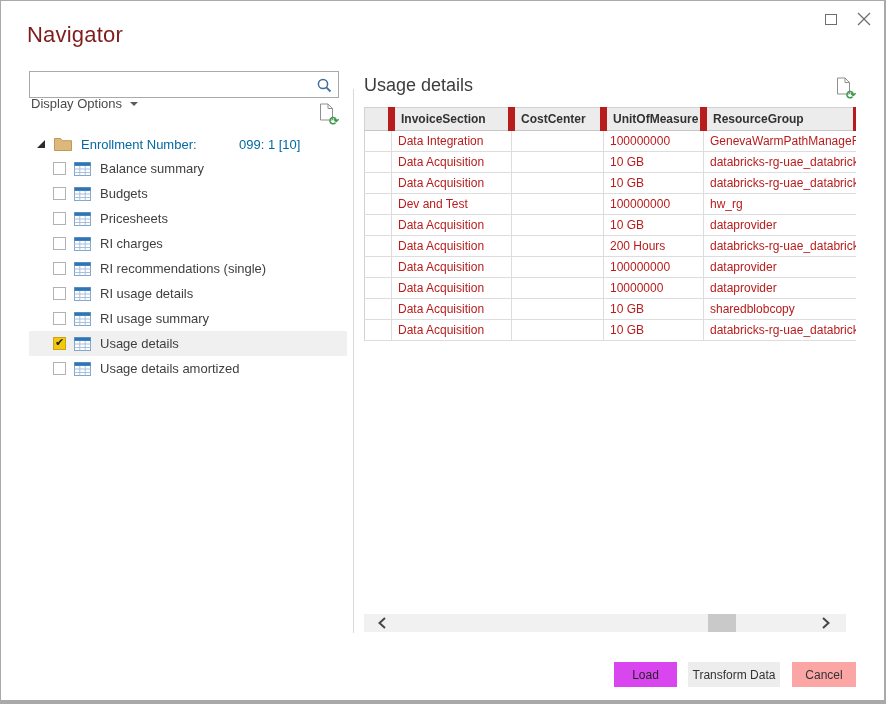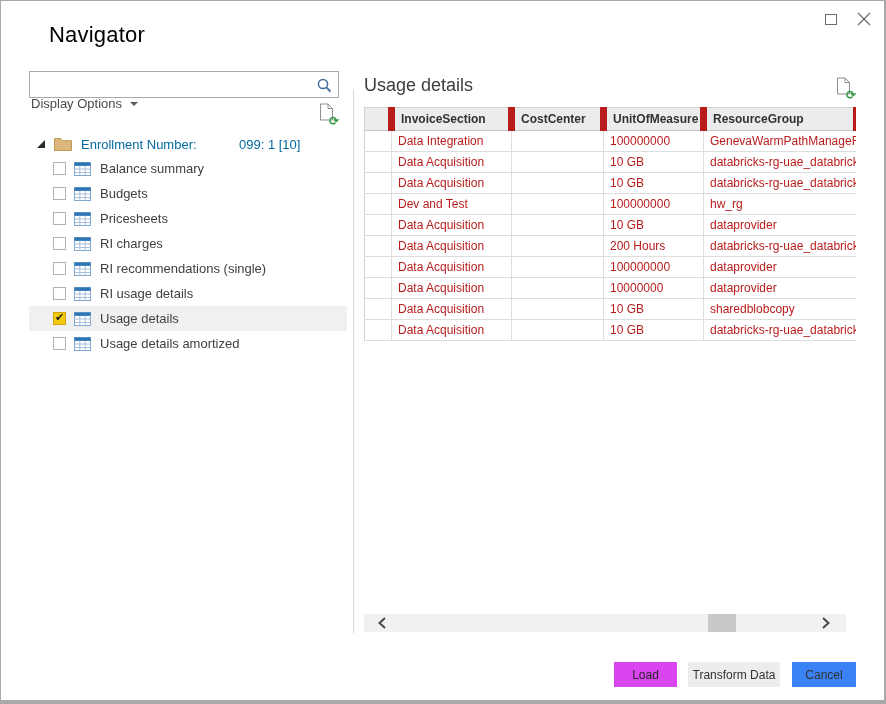--- a/index.html
+++ b/index.html
@@ -3,21 +3,21 @@
 <meta charset="utf-8">
 <style>
   * { margin:0; padding:0; box-sizing:border-box; }
   html,body { width:886px; height:704px; background:#e8e8e8; font-family:"Liberation Sans", sans-serif; }
   .window{
     position:relative; width:886px; height:704px; background:#fff;
     border:1px solid #A9A9A9; border-right-width:2px; border-bottom:4px solid #A9A9A9;
     overflow:hidden;
   }
   
-  .title{ position:absolute; left:48px; top:21px; font-size:22px; font-weight:300; color:#000000; letter-spacing:0.2px; }
+  .title{ position:absolute; left:26px; top:21px; font-size:22px; font-weight:300; color:#7f1d1d; letter-spacing:0.2px; }
   .win-btn{ position:absolute; top:8px; width:26px; height:20px; display:flex; align-items:center; justify-content:center; cursor:default; }
   .btn-max{ left:817px; }
   .btn-close{ left:850px; }
   .max-glyph{ width:12px; height:11px; border:1px solid #6E6E6E; background:transparent; }
   
   .search-box{
     position:absolute; left:28px; top:70px; width:310px; height:27px;
     border:1px solid #A9A9A9; background:#fff;
   }
   .search-box input{
@@ -63,21 +63,21 @@
   
   .hscroll{ position:absolute; left:363px; top:613px; width:482px; height:18px; background:#F1F1F1; }
   .hscroll .arrow{ position:absolute; top:3px; width:12px; height:12px; display:flex; align-items:center; justify-content:center; }
   .hscroll .arrow.left{ left:12px; }
   .hscroll .arrow.right{ right:14px; }
   .hscroll .thumb{ position:absolute; left:344px; top:0; width:28px; height:18px; background:#C9C9C9; }
   
   .btn{ position:absolute; top:661px; height:25px; border:none; font-family:"Liberation Sans",sans-serif; font-size:12px; color:#333; display:flex; align-items:center; justify-content:center; cursor:default; }
   .btn-load{ left:613px; width:63px; background:#d946ef; color:#252525; }
   .btn-transform{ left:687px; width:92px; background:#EDEDED;text-align:center; }
-  .btn-cancel{ left:791px; width:64px; background:#3b82f6; }
+  .btn-cancel{ left:791px; width:64px; background:#fca5a5; }
 </style>
 </head>
 <body>
 
 <div class="window">
 
   <div class="title">Navigator</div>
   <div class="win-btn btn-max">
     <span class="max-glyph"></span>
   </div>
@@ -205,20 +205,34 @@
             <rect x="0.5" y="0.5" width="16" height="3.4" fill="#2E75B6"></rect>
             <line x1="0.5" y1="7" x2="16.5" y2="7" stroke="#A8C0DC"></line>
             <line x1="0.5" y1="10.5" x2="16.5" y2="10.5" stroke="#A8C0DC"></line>
             <line x1="5.8" y1="3.9" x2="5.8" y2="13.5" stroke="#A8C0DC"></line>
             <line x1="11.2" y1="3.9" x2="11.2" y2="13.5" stroke="#A8C0DC"></line>
           </svg>
         </span>
       <span class="nav-label">RI usage details</span>
     </div>
 
+    <div class="nav-item">
+      <span class="cb"></span>
+      <span class="tbl-icon">
+          <svg width="17" height="14" viewBox="0 0 17 14">
+            <rect x="0.5" y="0.5" width="16" height="13" fill="#fff" stroke="#7FA7CF"></rect>
+            <rect x="0.5" y="0.5" width="16" height="3.4" fill="#2E75B6"></rect>
+            <line x1="0.5" y1="7" x2="16.5" y2="7" stroke="#A8C0DC"></line>
+            <line x1="0.5" y1="10.5" x2="16.5" y2="10.5" stroke="#A8C0DC"></line>
+            <line x1="5.8" y1="3.9" x2="5.8" y2="13.5" stroke="#A8C0DC"></line>
+            <line x1="11.2" y1="3.9" x2="11.2" y2="13.5" stroke="#A8C0DC"></line>
+          </svg>
+        </span>
+      <span class="nav-label">RI usage summary</span>
+    </div>
 
     <div class="nav-item checked selected">
       <span class="cb"></span>
       <span class="tbl-icon">
           <svg width="17" height="14" viewBox="0 0 17 14">
             <rect x="0.5" y="0.5" width="16" height="13" fill="#fff" stroke="#7FA7CF"></rect>
             <rect x="0.5" y="0.5" width="16" height="3.4" fill="#2E75B6"></rect>
             <line x1="0.5" y1="7" x2="16.5" y2="7" stroke="#A8C0DC"></line>
             <line x1="0.5" y1="10.5" x2="16.5" y2="10.5" stroke="#A8C0DC"></line>
             <line x1="5.8" y1="3.9" x2="5.8" y2="13.5" stroke="#A8C0DC"></line>

